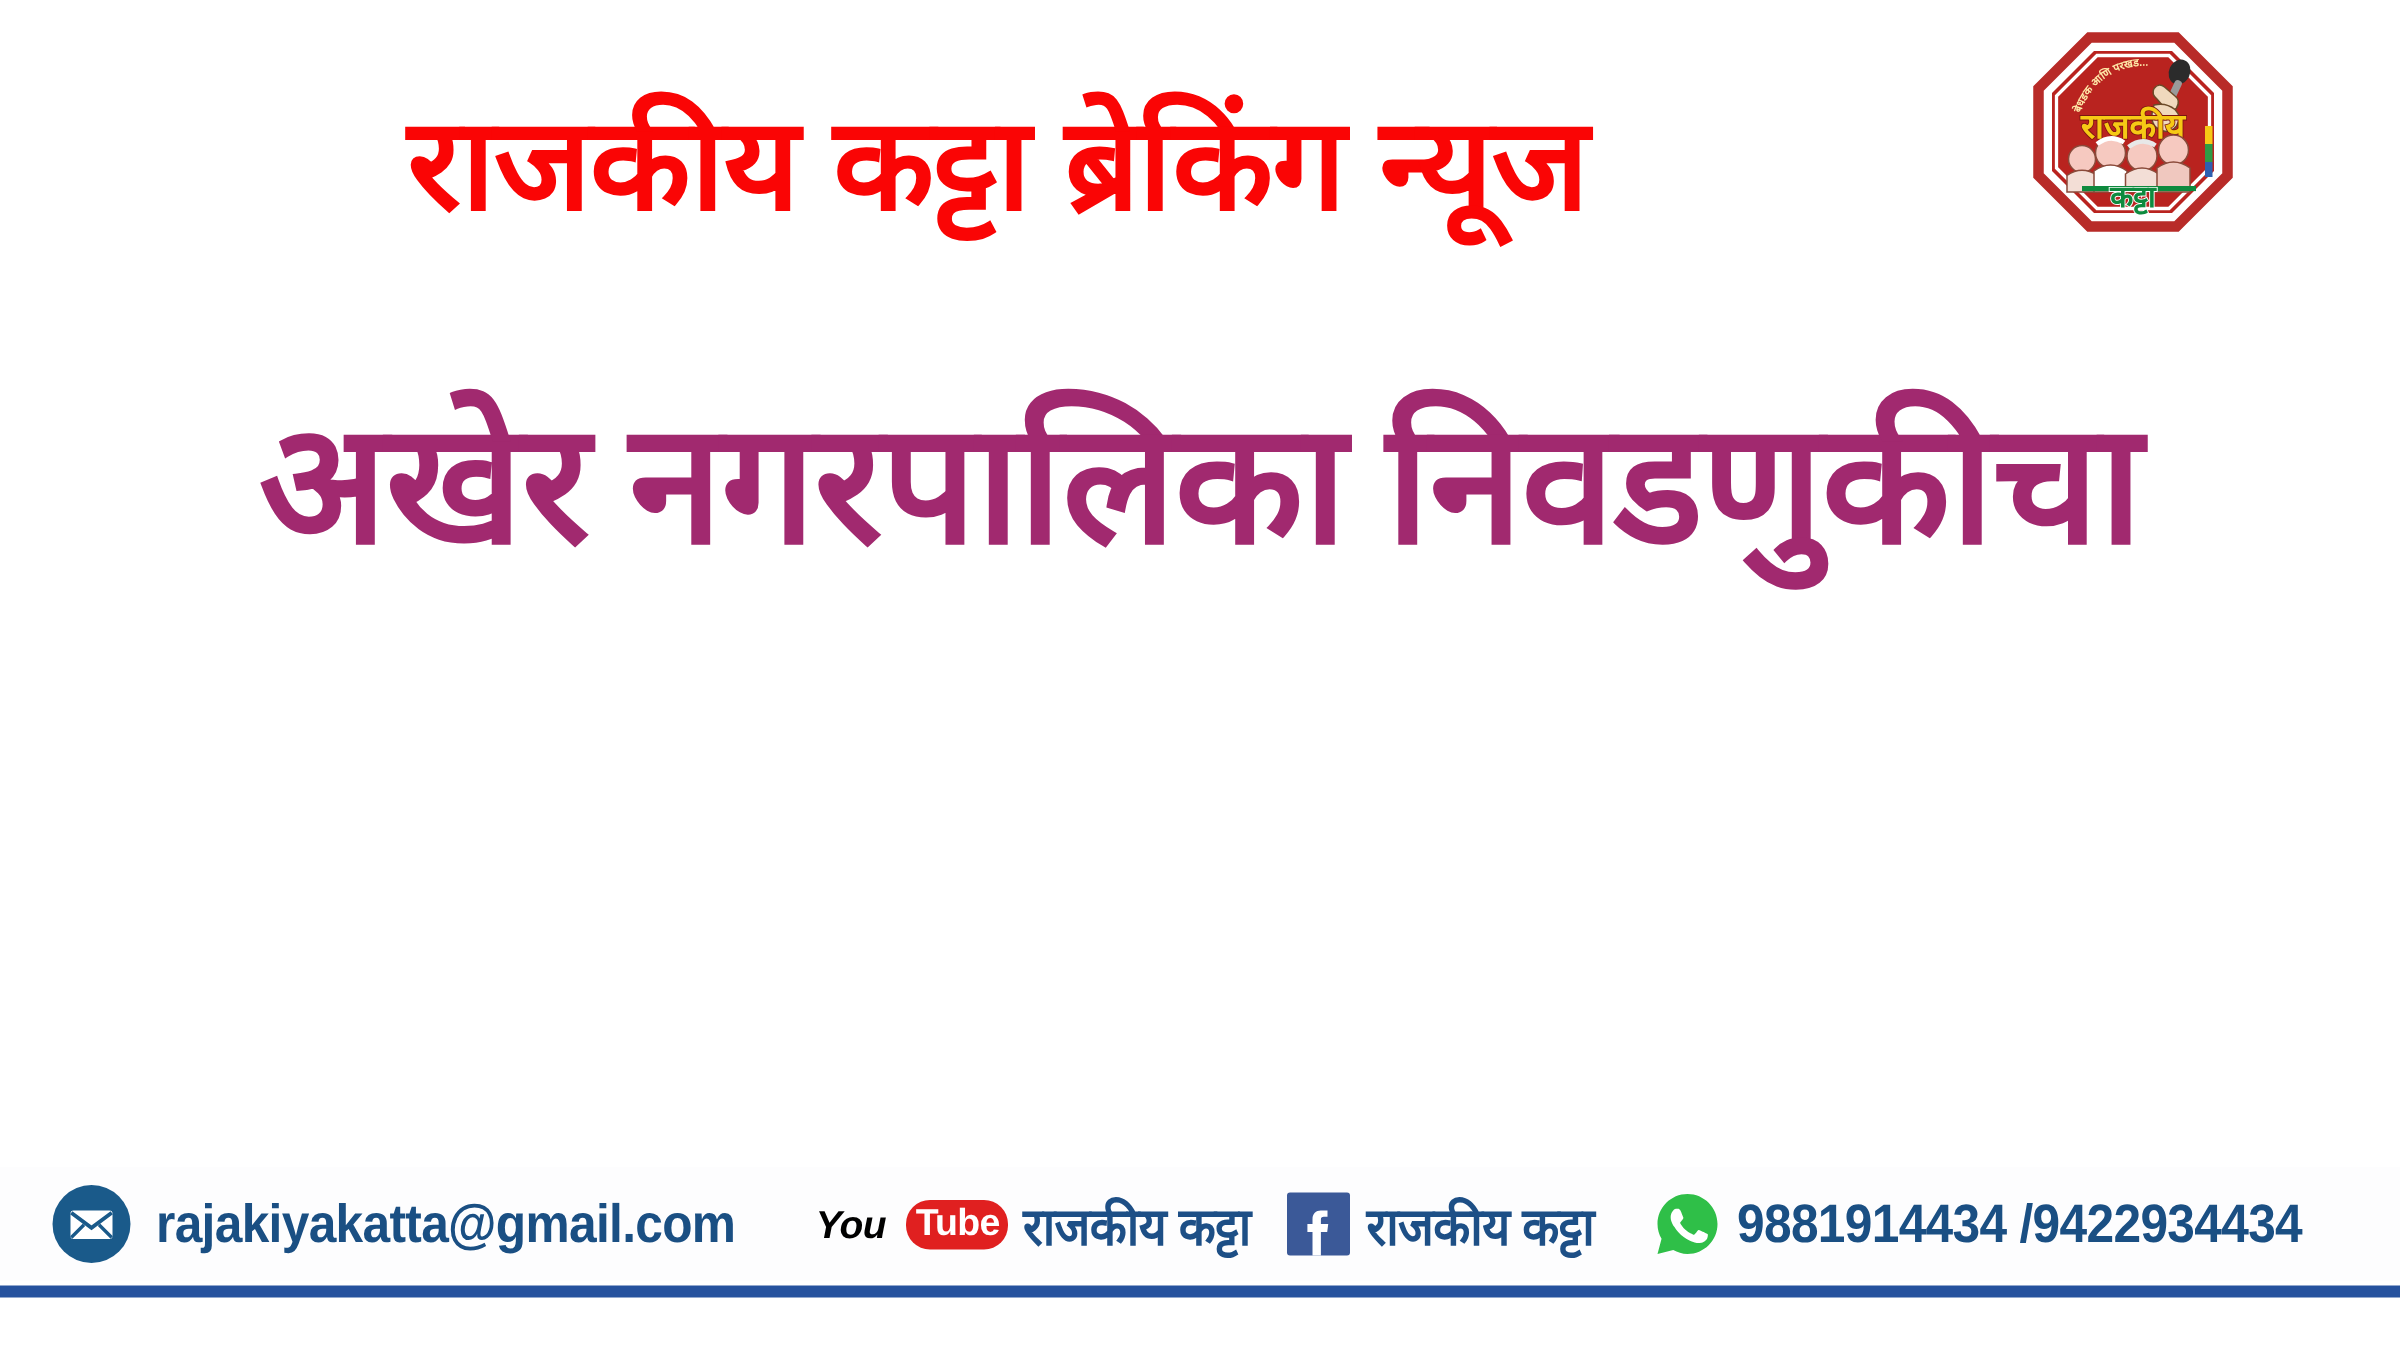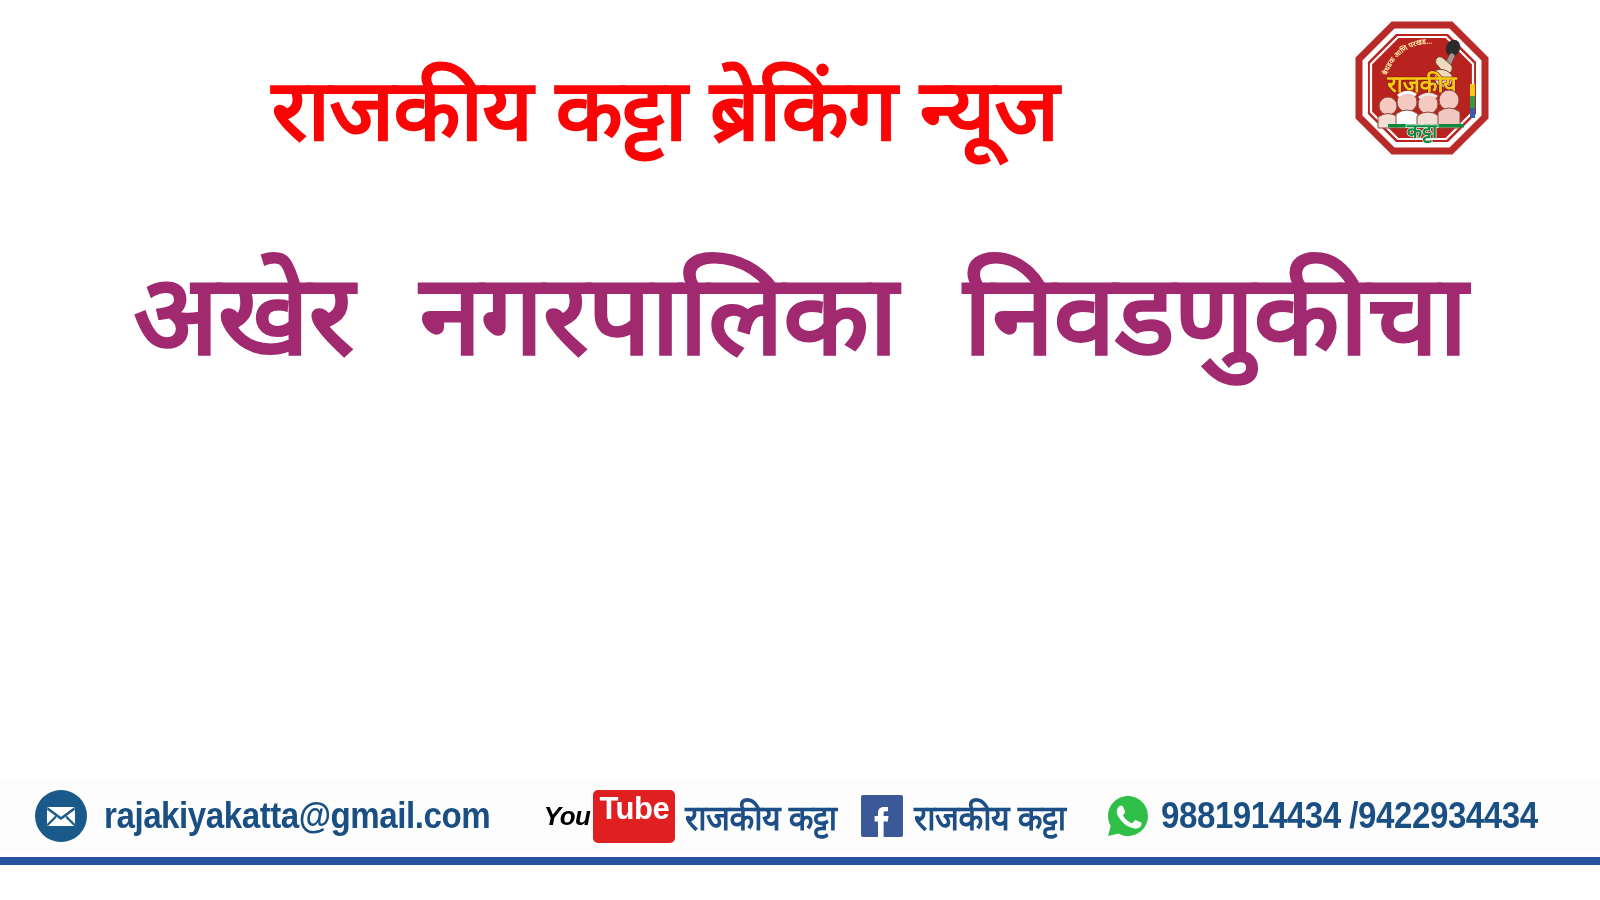--- a/index.html
+++ b/index.html
@@ -45,21 +45,21 @@
   }
 
   
   .headline {
     position: absolute;
     left: 24px;
     top: 252px;
     width: 1552px;
     text-align: center;
     color: #a1296f;
-    font-family: Liberation Mono, monospace;
+    font-family: Liberation Serif, serif;
     font-weight: bold;
     line-height: 1.30;
     letter-spacing: -1px;
   }
   .headline .line1 {
     display: block;
     font-size: 112px;
     white-space: nowrap;
     transform: scaleX(1.0);
   }
@@ -112,38 +112,38 @@
   .gap-sm { width: 10px; }
   .gap-md { width: 16px; }
   .gap-lg { width: 20px; }
 
   
   .ico { display: block; flex: 0 0 auto; }
 
   .yt-logo {
     display: inline-flex;
     align-items: center;
-    gap: 3px;
+    gap: 14px;
   }
   .yt-you {
     color: #000000;
     font-family: "Liberation Sans", sans-serif;
     font-weight: bold;
     font-size: 26px;
     font-style: italic;
     letter-spacing: -0.5px;
   }
   .yt-tube {
     background: #e02020;
     color: #ffffff;
     font-family: "Liberation Sans", sans-serif;
     font-weight: bold;
-    font-size: 31px;
-    border-radius: 5px;
-    padding: 1px 6px 16px 6px;
+    font-size: 25px;
+    border-radius: 16px;
+    padding: 1px 6px 3px 6px;
     letter-spacing: -0.5px;
   }
 </style>
 </head>
 <body>
 
 <div id="page">
 
   <div class="logo-wrap">
     <svg width="140" height="148" viewBox="0 0 140 148">

